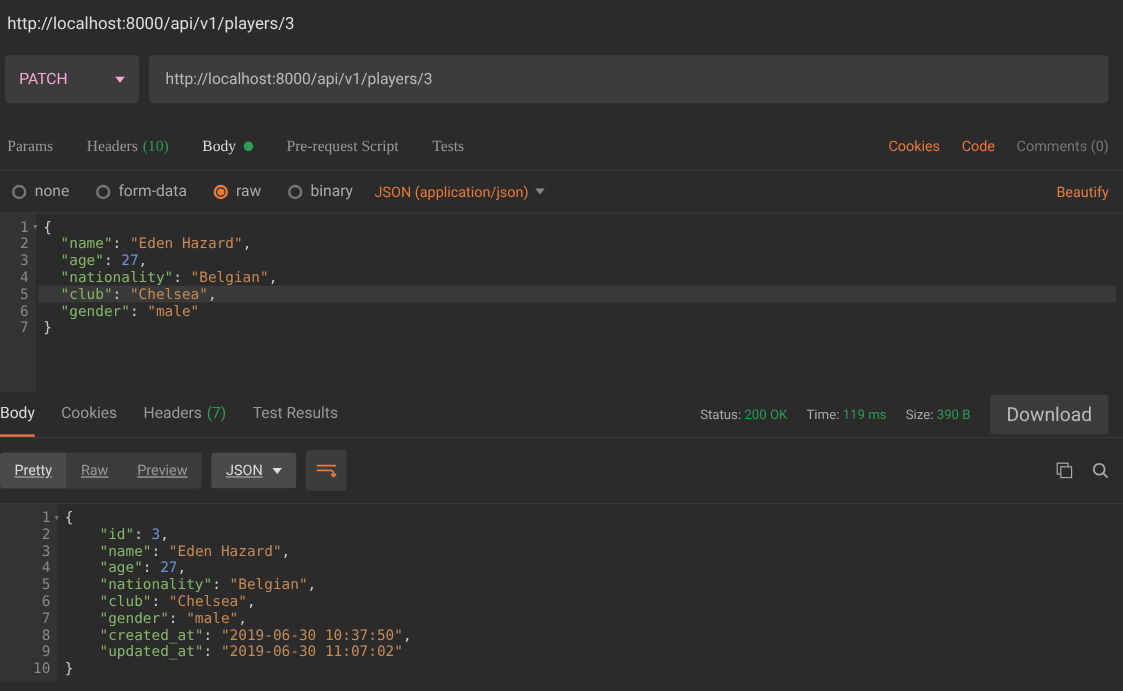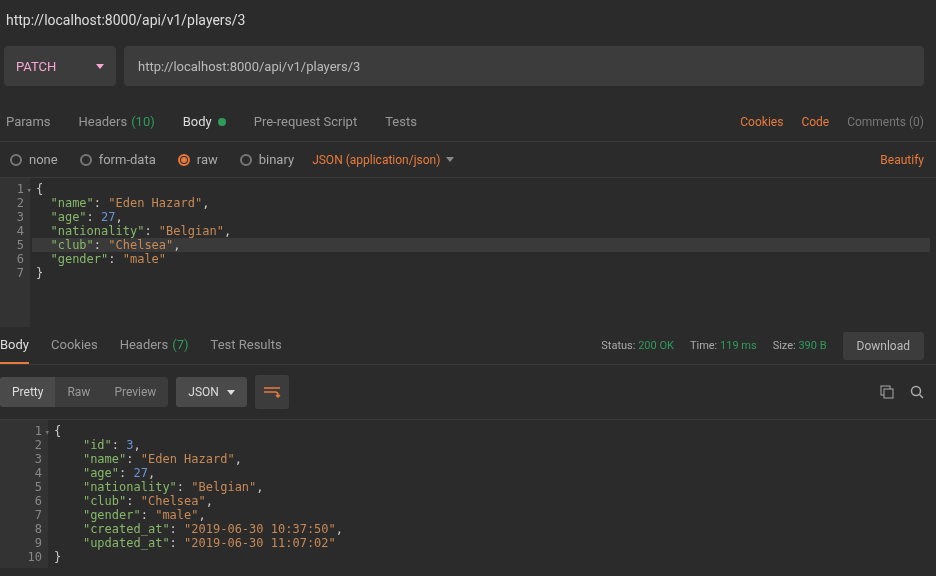--- a/index.html
+++ b/index.html
@@ -12,21 +12,21 @@
 .url-input { background: #3c3c3c; height: 40px; flex: 1; border-radius: 4px; display: flex; align-items: center; padding: 0 14px; color: #bbb; font-size: 13px; }
 .send-btn { background: #097bed; color: #fff; height: 40px; border-radius: 4px; display: flex; overflow: hidden; }
 .send-main { padding: 0 22px; display: flex; align-items: center; font-size: 14px; cursor: pointer; }
 .send-caret { width: 24px; display: flex; align-items: center; justify-content: center; border-left: 1px solid rgba(0,0,0,0.2); cursor: pointer; }
 .save-btn { background: #3c3c3c; color: #aaa; height: 40px; border-radius: 4px; display: flex; overflow: hidden; }
 .save-main { padding: 0 18px; display: flex; align-items: center; font-size: 14px; cursor: pointer; }
 .save-caret { width: 24px; display: flex; align-items: center; justify-content: center; border-left: 1px solid rgba(0,0,0,0.15); cursor: pointer; }
 
 .req-tabs { display: flex; align-items: center; justify-content: space-between; padding: 0 12px 0 6px; border-bottom: 1px solid #3a3a3a; height: 40px; }
 .req-tabs-left { display: flex; gap: 28px; align-items: center; height: 100%; }
-.req-tab { color: #999; cursor: pointer; height: 100%; display: flex; align-items: center; }
+.req-tab { color: #999; cursor: pointer; height: 100%; display: flex; align-items: center; font-family: Liberation Serif, serif; }
 .req-tab.active { color: #ddd; }
 .req-tab .count { color: #2e9c5a; margin-left: 4px; }
 .req-tab .dot { width: 8px; height: 8px; border-radius: 50%; background: #2e9c5a; margin-left: 6px; }
 .req-tabs-right { display: flex; gap: 18px; }
 .link-orange { color: #e87b3c; cursor: pointer; font-size: 12px; }
 .link-dim { color: #777; cursor: pointer; font-size: 12px; }
 
 .body-types { display: flex; align-items: center; gap: 22px; padding: 10px 12px 10px 10px; }
 .radio { display: flex; align-items: center; gap: 7px; cursor: pointer; color: #aaa; font-size: 13px; }
 .radio .circ { width: 12px; height: 12px; border-radius: 50%; border: 2px solid #777; position: relative; }
@@ -48,24 +48,24 @@
 .p { color: #ccc; }
 .code .hl { background: #3a3a3a; margin-left: -4px; padding-left: 4px; }
 
 .resp-header { display: flex; align-items: center; justify-content: space-between; padding: 0 12px 0 0; border-bottom: 1px solid #3a3a3a; height: 38px; }
 .resp-tabs { display: flex; gap: 22px; align-items: center; height: 100%; }
 .resp-tab { color: #999; cursor: pointer; height: 100%; display: flex; align-items: center; border-bottom: 2px solid transparent; }
 .resp-tab.active { color: #ddd; border-bottom-color: #e87b3c; }
 .resp-tab .count { color: #2e9c5a; margin-left: 4px; }
 .resp-meta { display: flex; gap: 16px; align-items: center; font-size: 11px; }
 .resp-meta .val { color: #2e9c5a; }
-.download-btn { background: #3c3c3c; color: #bbb; padding: 7px 14px; border-radius: 3px; cursor: pointer; font-size: 12px; }
+.download-btn { background: #3c3c3c; color: #bbb; padding: 7px 14px; border-radius: 3px; cursor: pointer; font-size: 16px; }
 
 .resp-toolbar { display: flex; align-items: center; gap: 8px; padding: 10px 12px 10px 0; }
-.pill-group { background: #3c3c3c; border-radius: 3px; overflow: hidden; display: flex; }
+.pill-group { background: #3c3c3c; border-radius: 3px; overflow: hidden; display: flex; text-decoration: underline; }
 .pill { padding: 8px 12px; color: #999; cursor: pointer; font-size: 12px; }
 .pill.active { background: #4a4a4a; color: #ddd; }
 .format-btn { width: 34px; height: 34px; background: #3c3c3c; border-radius: 3px; display: flex; align-items: center; justify-content: center; cursor: pointer; }
 .toolbar-right { margin-left: auto; display: flex; gap: 16px; align-items: center; }
 .icon-btn { cursor: pointer; color: #aaa; }
 svg { display: block; }
 .caret-down { width: 0; height: 0; border-left: 4px solid transparent; border-right: 4px solid transparent; border-top: 5px solid currentColor; }
 .resp-border { border-top: 1px solid #3a3a3a; }
 .gutter.g2 { min-width: 48px; }
 </style>

